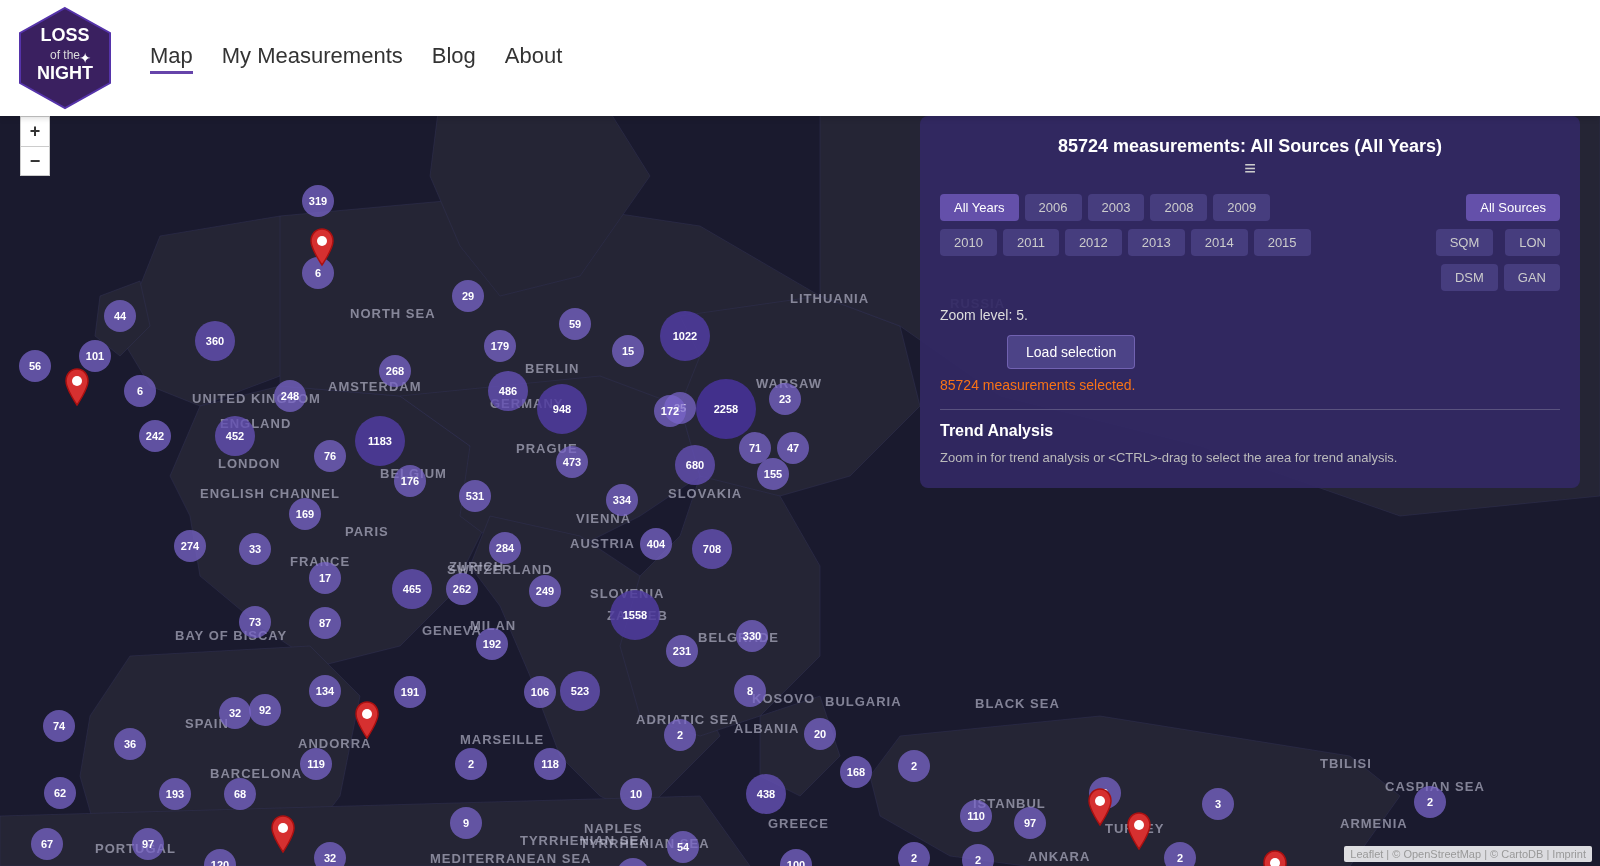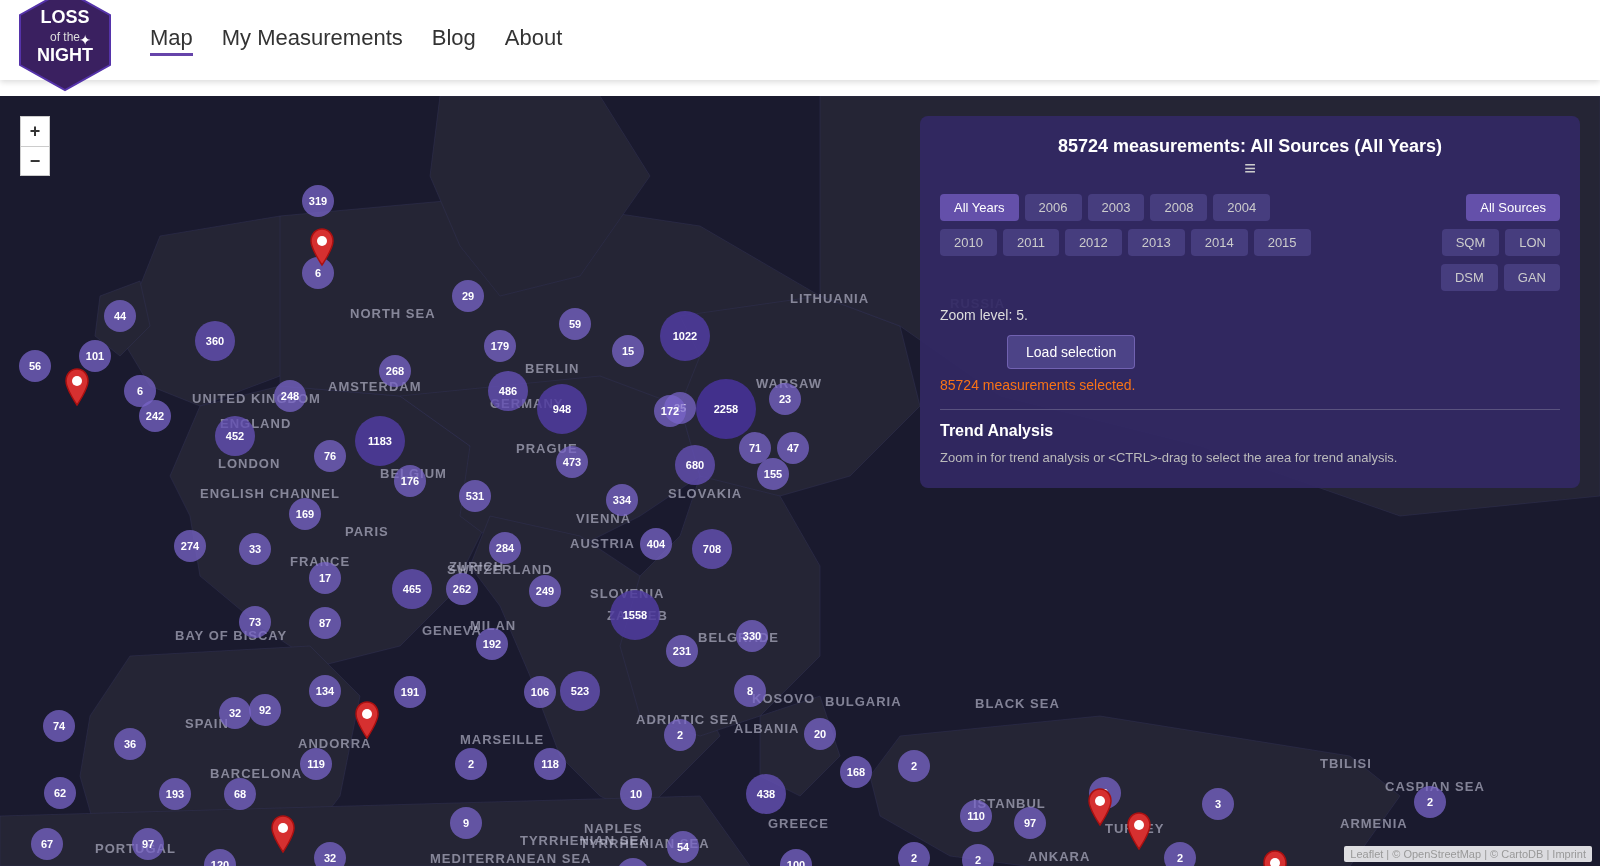--- a/index.html
+++ b/index.html
@@ -2,21 +2,21 @@
 <html><head>
   <meta charset="utf-8">
   <style>
     * { margin: 0; padding: 0; box-sizing: border-box; }
     body { width: 1600px; height: 866px; overflow: hidden; font-family: 'Segoe UI', Arial, sans-serif; }
 
     
     #header {
       position: absolute;
       top: 0; left: 0; right: 0;
-      height: 80px;
+      height: 116px;
       background: #fff;
       display: flex;
       align-items: center;
       z-index: 1000;
       box-shadow: 0 2px 6px rgba(0,0,0,0.15);
     }
     #logo-hex {
       width: 130px;
       height: 96px;
       display: flex;
@@ -375,21 +375,21 @@
     <div class="zoom-btn">+</div>
     <div class="zoom-btn">−</div>
   </div>
 
   <div id="clusters-container">
       <div class="cluster cluster-sm" style="left: 120px; top: 220px;">44</div>
       <div class="cluster cluster-sm" style="left: 95px; top: 260px;">101</div>
       <div class="cluster cluster-md" style="left: 215px; top: 245px;">360</div>
       <div class="cluster cluster-sm" style="left: 35px; top: 270px;">56</div>
       <div class="cluster cluster-sm" style="left: 140px; top: 295px;">6</div>
-      <div class="cluster cluster-sm" style="left: 155px; top: 320px;">242</div>
+      <div class="cluster cluster-sm" style="left: 155px; top: 340px;">242</div>
       <div class="cluster cluster-md" style="left: 235px; top: 340px;">452</div>
       <div class="cluster cluster-sm" style="left: 330px; top: 360px;">76</div>
       <div class="cluster cluster-sm" style="left: 190px; top: 450px;">274</div>
       <div class="cluster cluster-sm" style="left: 255px; top: 453px;">33</div>
       <div class="cluster cluster-lg" style="left: 380px; top: 345px;">1183</div>
       <div class="cluster cluster-sm" style="left: 395px; top: 275px;">268</div>
       <div class="cluster cluster-sm" style="left: 290px; top: 300px;">248</div>
       <div class="cluster cluster-sm" style="left: 410px; top: 385px;">176</div>
       <div class="cluster cluster-sm" style="left: 305px; top: 418px;">169</div>
       <div class="cluster cluster-md" style="left: 412px; top: 493px;">465</div>
@@ -499,34 +499,34 @@
     <div id="panel-header">
       <span id="panel-title">85724 measurements: All Sources (All Years)</span>
       <span id="filter-icon">≡</span>
     </div>
 
     <div class="filter-row">
       <button class="filter-btn active">All Years</button>
       <button class="filter-btn">2006</button>
       <button class="filter-btn">2003</button>
       <button class="filter-btn">2008</button>
-      <button class="filter-btn">2004</button>
+      <button class="filter-btn">2009</button>
       <button class="filter-btn active right">All Sources</button>
     </div>
 
     <div style="display:flex; gap:6px; margin-bottom:8px;">
       <div style="display:flex; gap:6px; flex:1;">
         <button class="filter-btn">2010</button>
         <button class="filter-btn">2011</button>
         <button class="filter-btn">2012</button>
         <button class="filter-btn">2013</button>
         <button class="filter-btn">2014</button>
         <button class="filter-btn">2015</button>
       </div>
-      <div style="display:flex; gap:6px;">
+      <div style="display:flex; gap:12px;">
         <button class="source-btn">SQM</button>
         <button class="source-btn">LON</button>
       </div>
     </div>
 
     <div style="display:flex; justify-content:flex-end; gap:6px; margin-bottom:16px;">
       <button class="source-btn">DSM</button>
       <button class="source-btn">GAN</button>
     </div>
 

